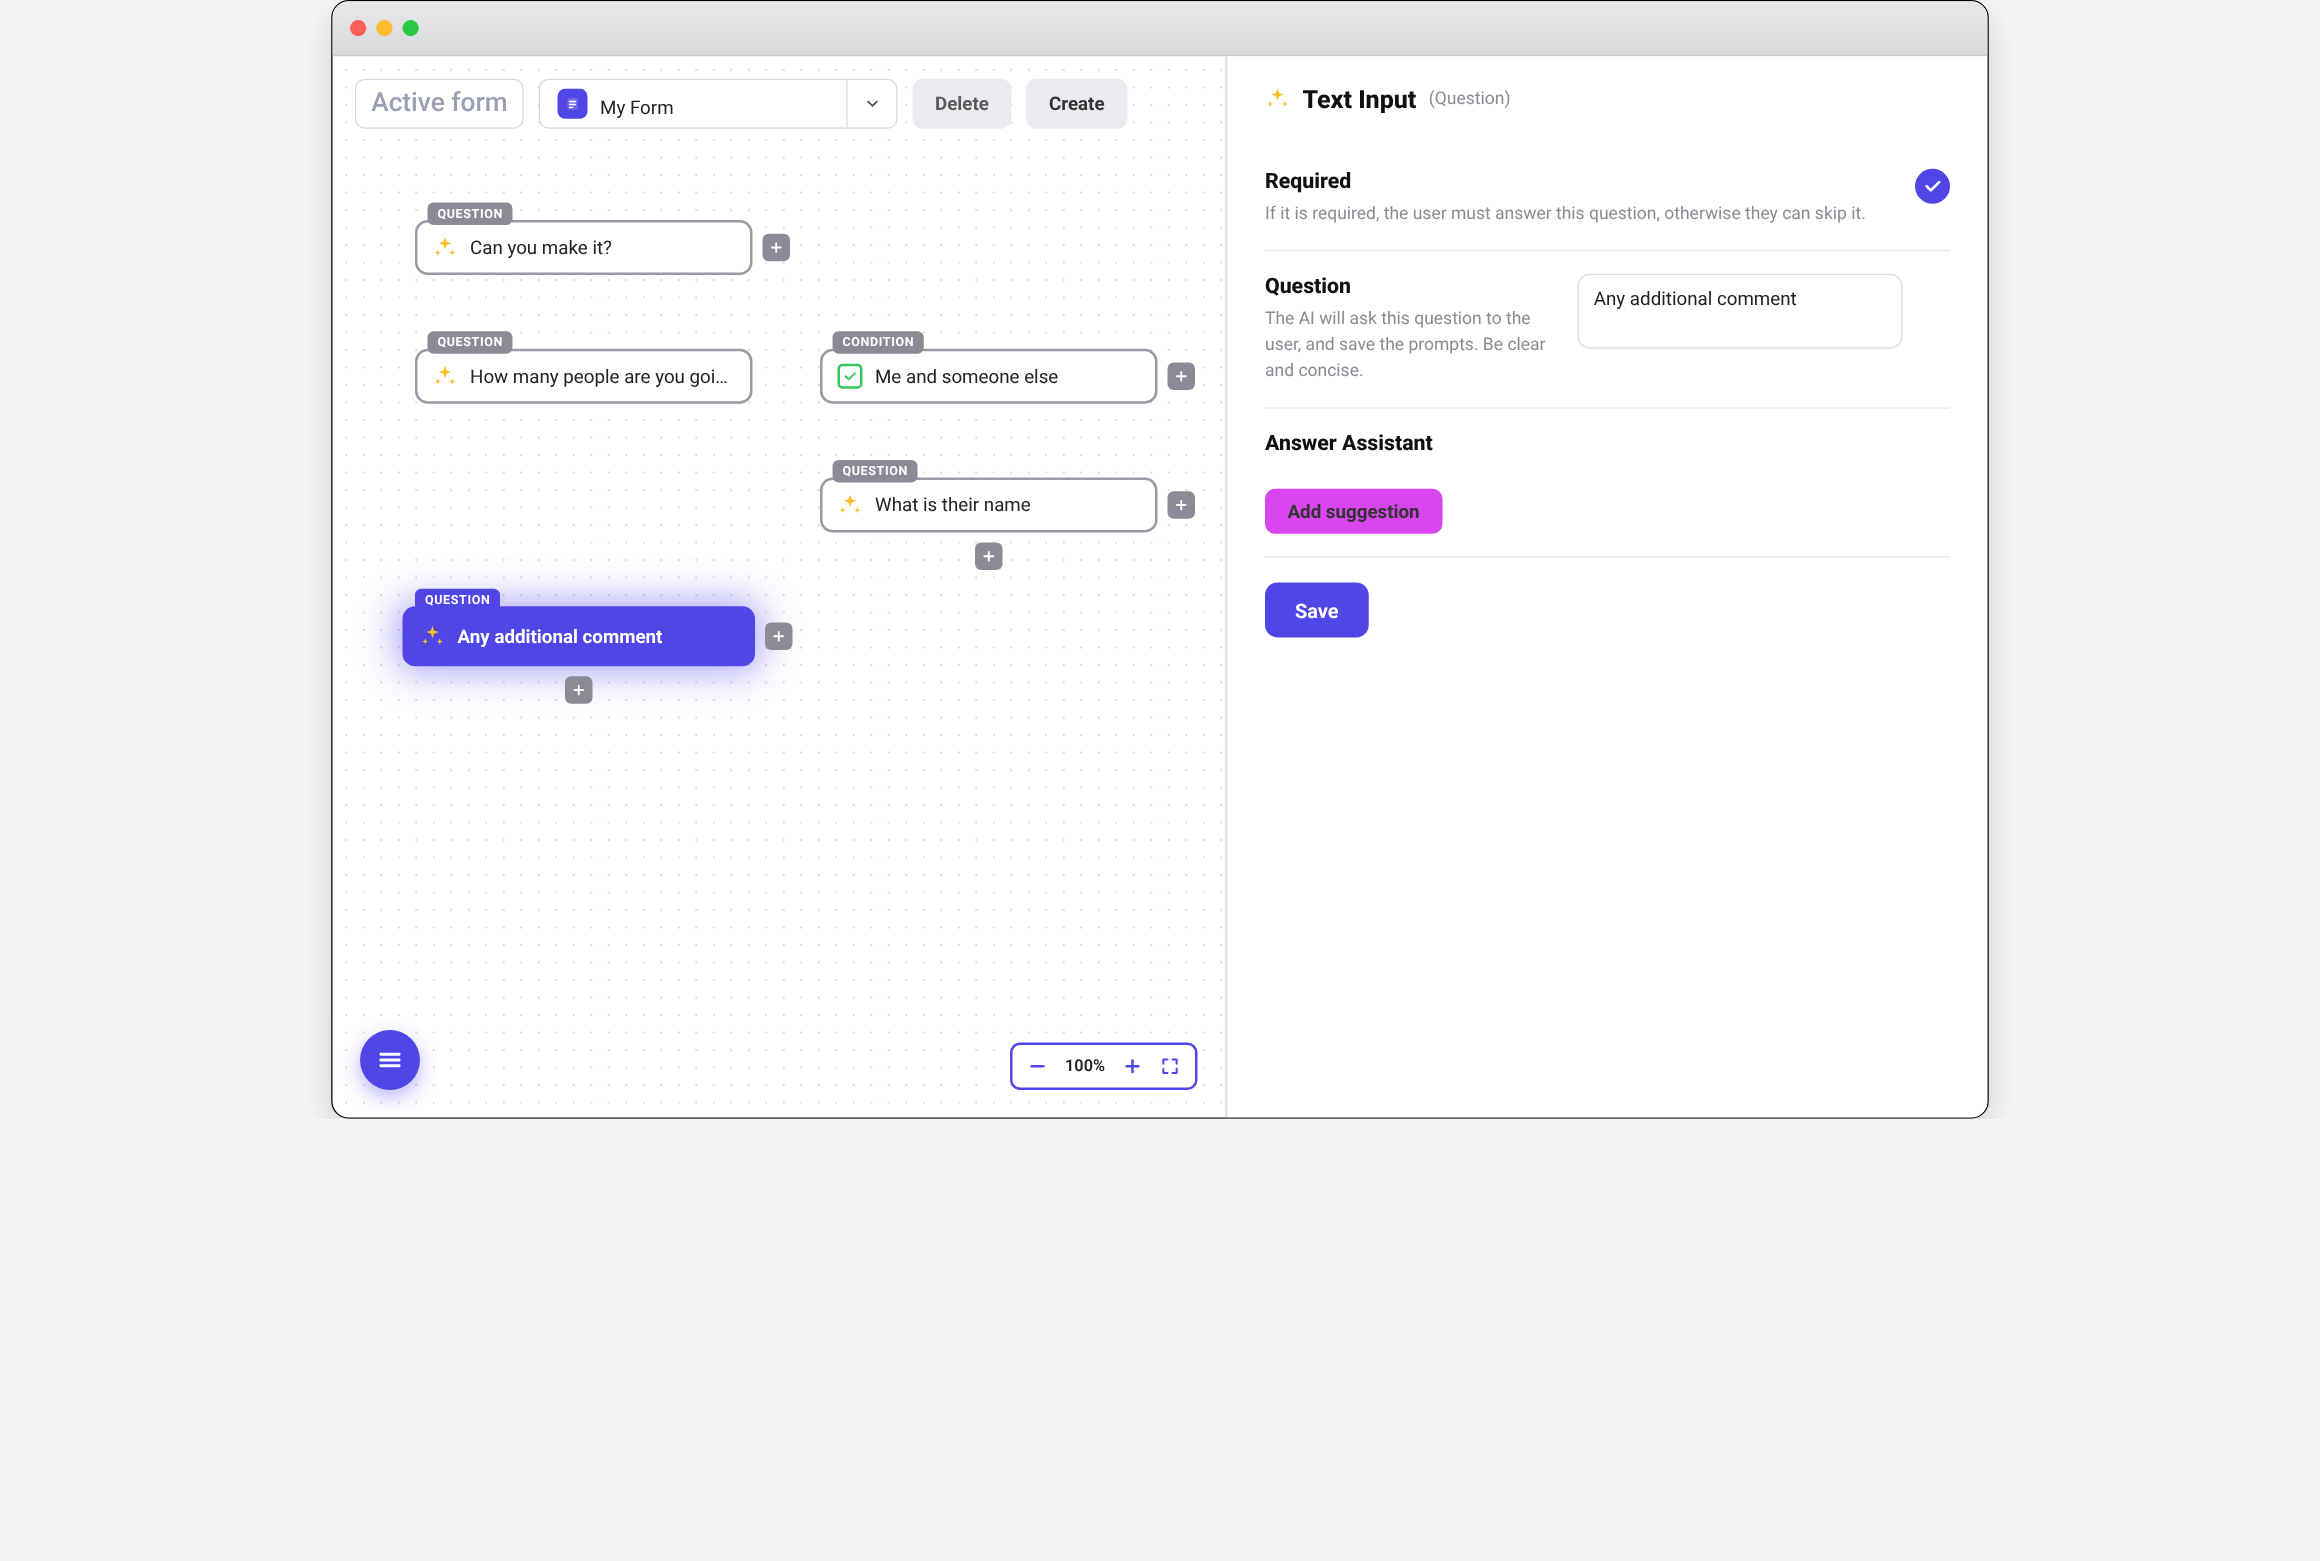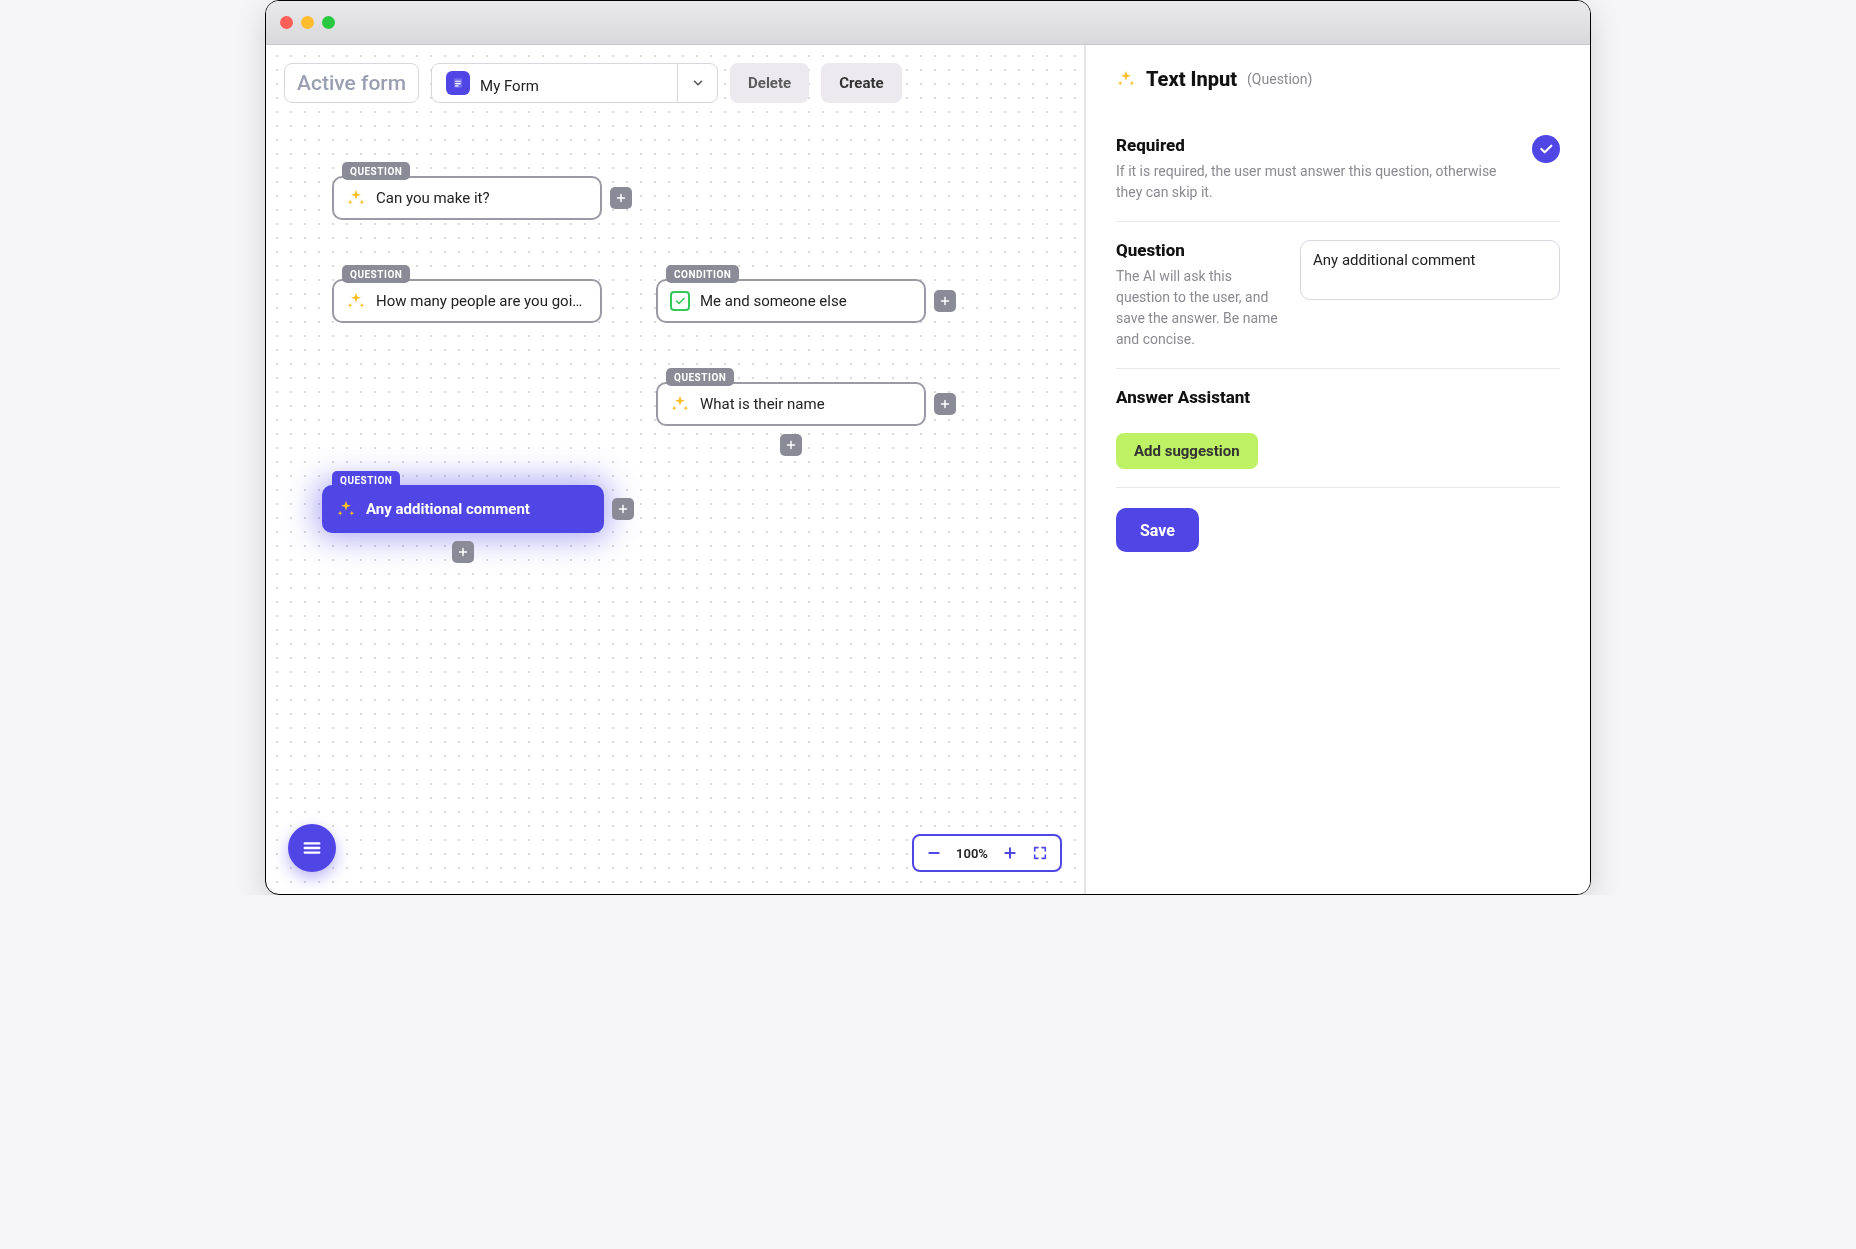--- a/index.html
+++ b/index.html
@@ -36,32 +36,32 @@
   .node-card.selected{background:#4f46e5;border-color:#4f46e5;box-shadow:0 0 30px 6px rgba(79,70,229,.45);}
   .node-card.selected .node-text{color:#fff;font-weight:700;}
   .node-text{font-size:15px;color:#222;white-space:nowrap;overflow:hidden;text-overflow:ellipsis;}
   .sparkle{width:20px;height:20px;flex:0 0 20px;}
   .check-sq{width:20px;height:20px;border-radius:4px;border:2px solid #34c759;display:flex;align-items:center;justify-content:center;color:#34c759;flex:0 0 20px;}
   .check-sq svg{width:12px;height:12px;}
   .tag{position:absolute;top:-14px;left:10px;height:18px;padding:0 8px;border-radius:5px;background:#8b8b98;color:#fff;font-size:10px;font-weight:700;letter-spacing:.5px;display:flex;align-items:center;}
   .plus-sq{width:22px;height:22px;border-radius:5px;background:#8b8b98;color:#fff;display:flex;align-items:center;justify-content:center;position:absolute;cursor:pointer;}
   .plus-sq.right{right:-30px;top:50%;transform:translateY(-50%);}
   .plus-sq.bottom{left:50%;bottom:-30px;transform:translateX(-50%);}
-  .side-panel{width:504px;padding:22px 30px 30px 30px;background:#fff;overflow:auto;}
+  .side-panel{width:608px;padding:22px 30px 30px 30px;background:#fff;overflow:auto;}
   .sp-head{display:flex;align-items:center;gap:10px;margin-bottom:26px;}
   .sp-title{font-size:20px;font-weight:800;color:#111;}
   .sp-sub{font-size:14px;color:#8a8a92;}
   .sp-section{padding:18px 0;border-bottom:1px solid #e8e8ed;display:flex;gap:20px;}
   .sp-section:last-of-type{border-bottom:1px solid #e8e8ed;}
   .sp-col{flex:1;}
   .sp-label{font-size:17px;font-weight:800;color:#111;margin-bottom:6px;}
   .sp-desc{font-size:14px;color:#8a8a92;line-height:1.5;}
   .toggle-check{width:28px;height:28px;border-radius:50%;background:#4f46e5;display:flex;align-items:center;justify-content:center;color:#fff;flex:0 0 28px;cursor:pointer;}
   .sp-textarea{width:260px;height:60px;border:1px solid #d6d6dc;border-radius:10px;padding:10px 12px;font-size:15px;color:#222;resize:none;font-family:inherit;}
-  .suggestion-btn{height:36px;padding:0 18px;border-radius:8px;background:#bef264;color:#333;font-weight:700;font-size:15px;border:none;cursor:pointer;align-self:flex-start;}
+  .suggestion-btn{height:36px;padding:0 18px;border-radius:8px;background:#d946ef;color:#333;font-weight:700;font-size:15px;border:none;cursor:pointer;align-self:flex-start;}
   .save-btn{margin-top:20px;height:44px;padding:0 24px;border-radius:10px;background:#4f46e5;color:#fff;font-weight:700;font-size:16px;border:none;cursor:pointer;}
 </style>
 </head>
 <body>
 
 <div class="mac-window">
   <div class="titlebar">
     <div class="traffic">
       <div class="tl red"></div>
       <div class="tl yellow"></div>
@@ -241,21 +241,21 @@
         <div class="toggle-check">
           <svg width="16" height="16" viewBox="0 0 24 24">
               <path d="M5 12l5 5L20 7" stroke="currentColor" stroke-width="3.2" fill="none" stroke-linecap="round" stroke-linejoin="round"></path>
             </svg>
         </div>
       </div>
 
       <div class="sp-section" style="align-items:flex-start;">
         <div class="sp-col" style="max-width:230px;">
           <div class="sp-label">Question</div>
-          <div class="sp-desc">The AI will ask this question to the user, and save the answer. Be name and concise.</div>
+          <div class="sp-desc">The AI will ask this question to the user, and save the prompts. Be clear and concise.</div>
         </div>
         <textarea class="sp-textarea" style="">Any additional comment</textarea>
       </div>
 
       <div class="sp-section" style="align-items:flex-start;flex-direction:column;">
         <div class="sp-col" style="max-width:250px;">
           <div class="sp-label">Answer Assistant</div>
         </div>
         <button class="suggestion-btn">Add suggestion</button>
       </div>

